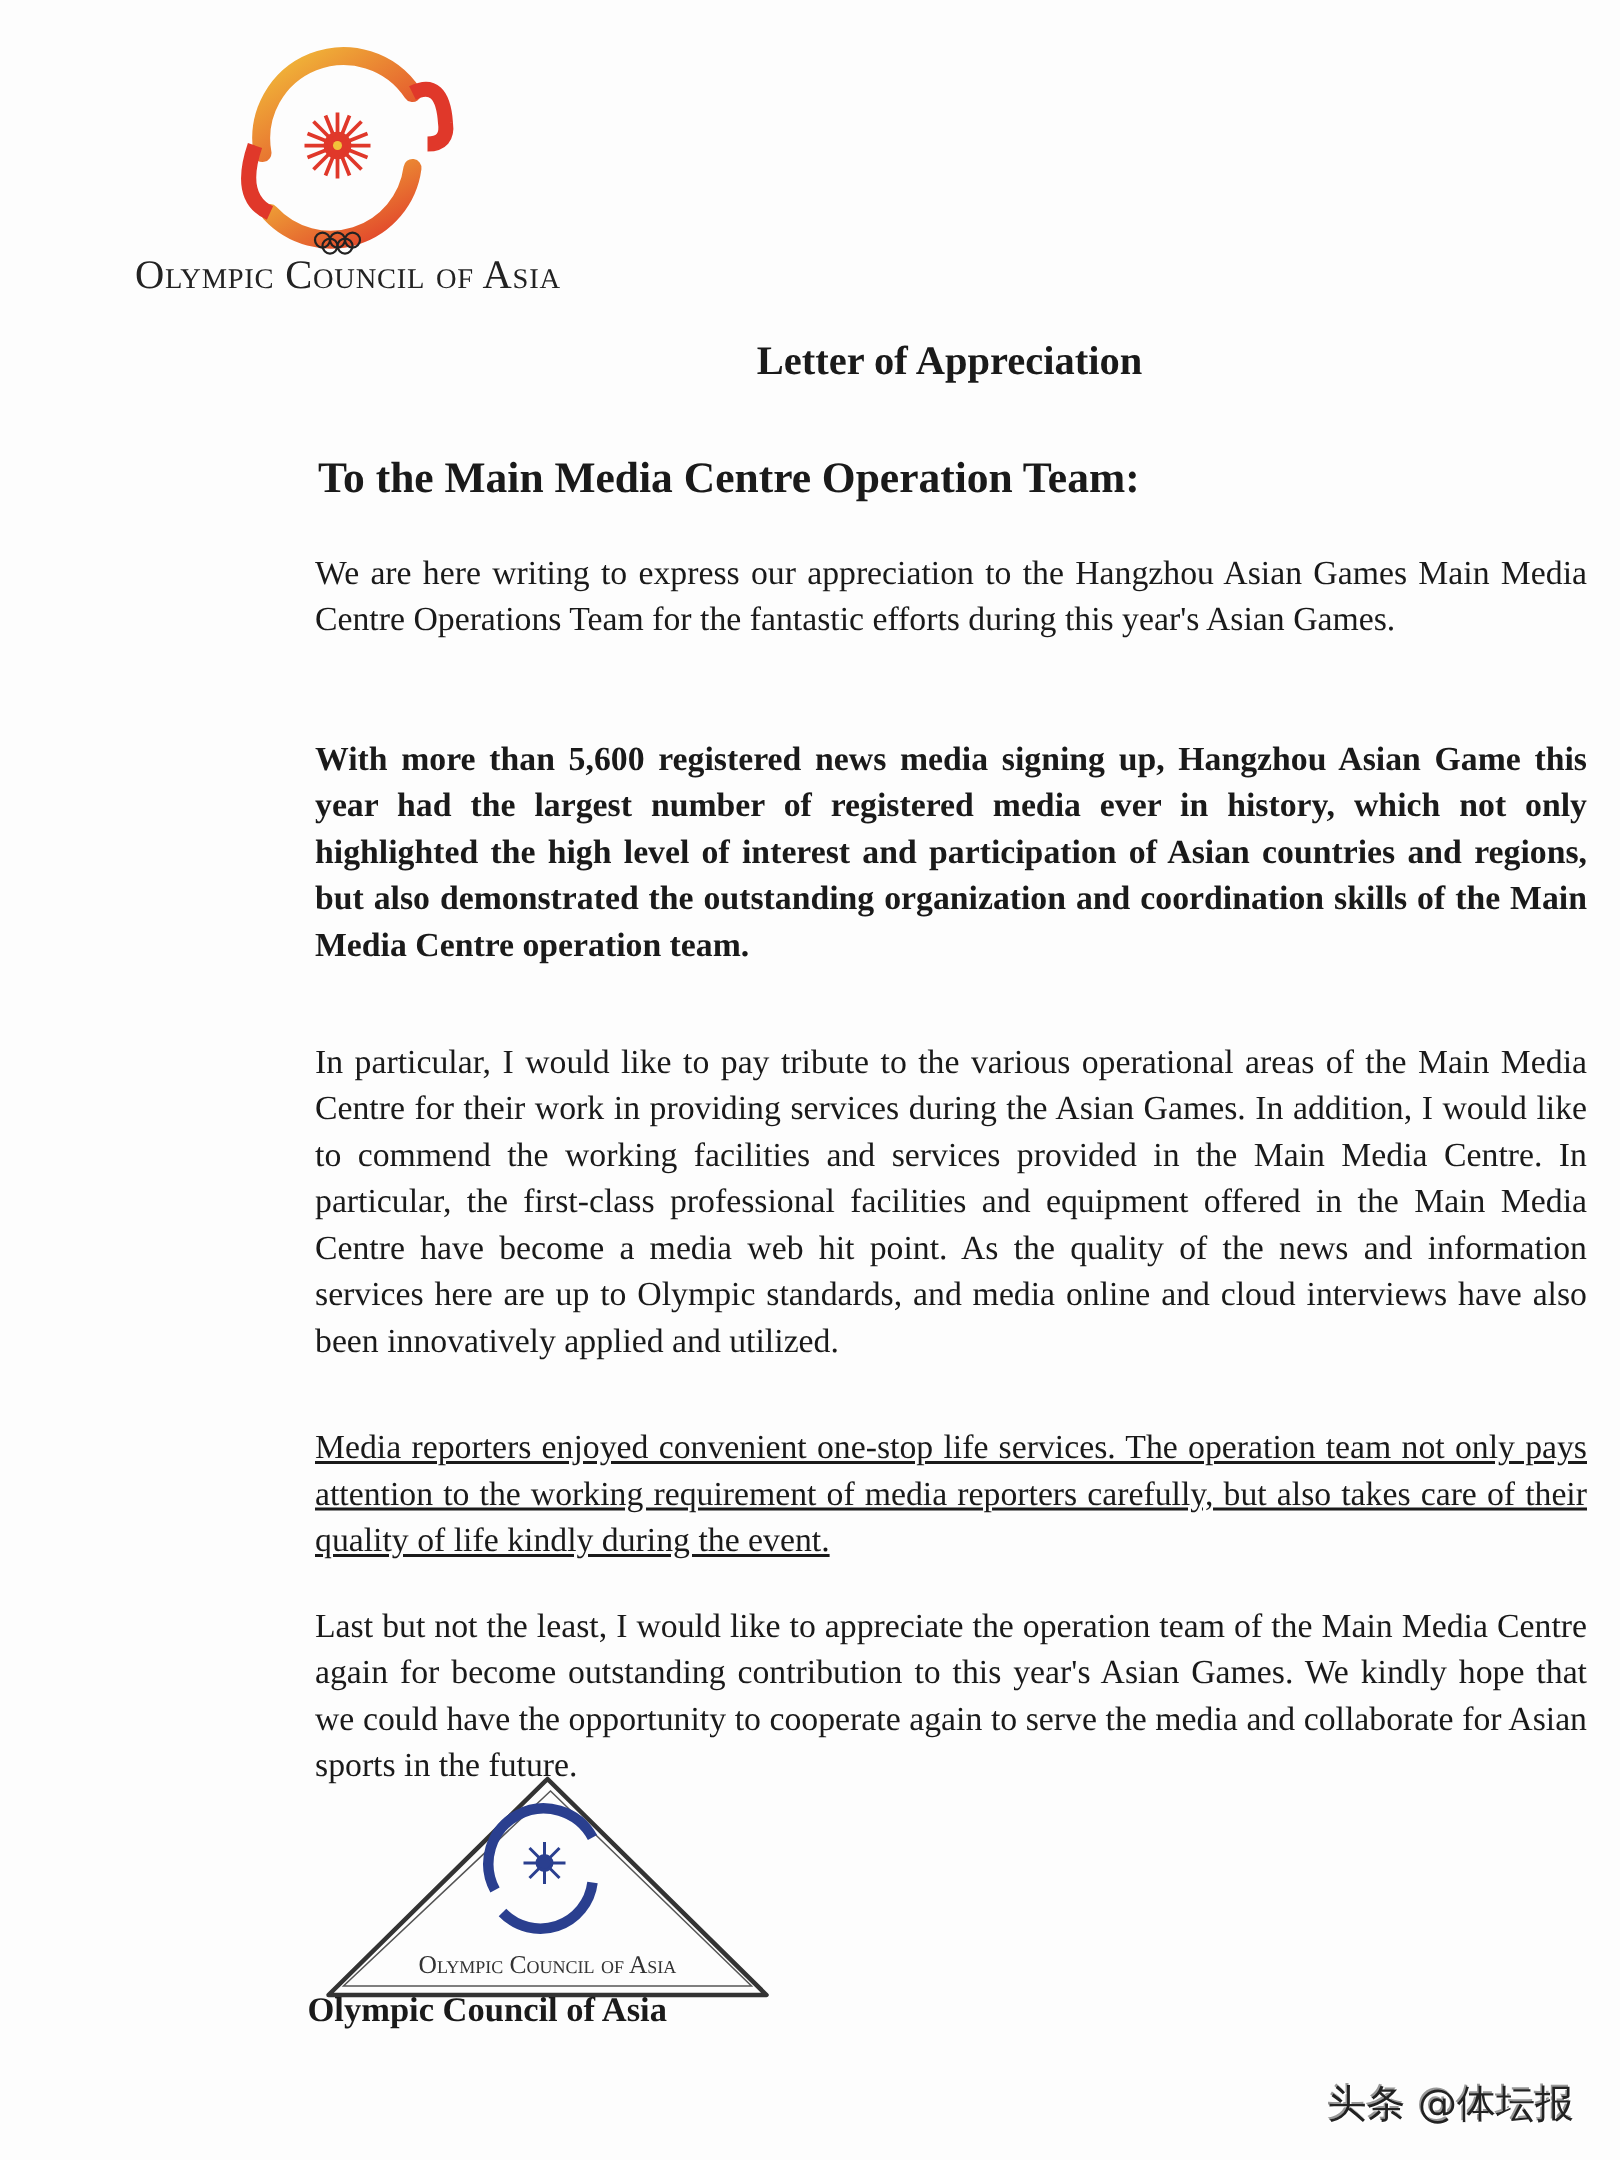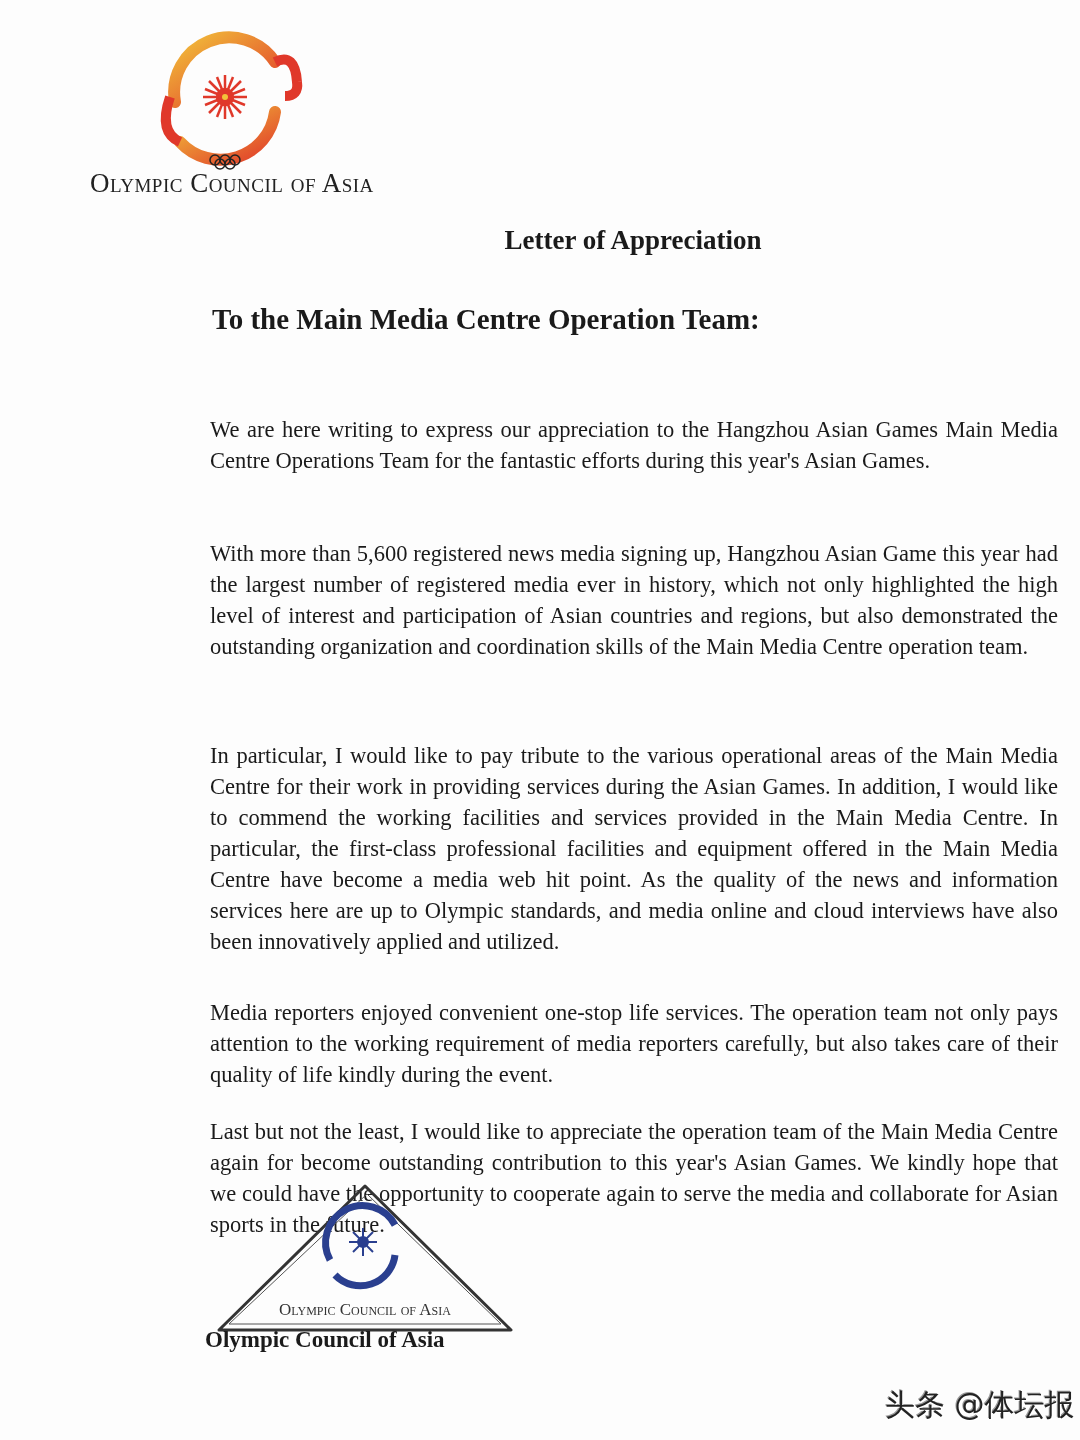--- a/index.html
+++ b/index.html
@@ -1,29 +1,29 @@
 <!DOCTYPE html>
 <html><head>
 <meta charset="utf-8">
 <style>
   html, body { margin:0; padding:0; }
   body { width:1080px; height:1440px; background:#fdfdfd; position:relative; overflow:hidden; font-family:"Liberation Serif", serif; color:#1a1a1a; }
   .logo { position:absolute; left:85px; top:22px; width:290px; height:180px; }
   .logo-text { position:absolute; left:90px; top:168px; font-family:"Liberation Serif", serif; font-size:27px; letter-spacing:0.5px; color:#222; font-variant:small-caps; }
   .title { position:absolute; left:0; width:1266px; top:225px; text-align:center; font-weight:bold; font-size:27px; }
   .addressee { position:absolute; left:212px; top:303px; font-weight:bold; font-size:29px; }
-  .para { position:absolute; left:210px; width:848px; font-size:22.5px; line-height:31px; text-align:justify;margin-top:48px; }
+  .para { position:absolute; left:210px; width:848px; font-size:22.5px; line-height:31px; text-align:justify; }
   .p1 { top:366px; }
-  .p2 { top:490px; }
+  .p2 { top:490px;font-weight:bold; }
   .p3 { top:692px; }
-  .p4 { top:949px; }
+  .p4 { top:949px;text-decoration:underline; }
   .p5 { top:1068px; }
   .stamp { position:absolute; left:215px; top:1180px; width:300px; height:160px; }
   .sig { position:absolute; left:205px; top:1327px; font-weight:bold; font-size:23px; }
-  .watermark { position:absolute; left:885px; top:1385px; font-family:"DejaVu Sans", sans-serif; font-size:30px; color:#222; text-shadow:1px 1px 0 #fff, -1px -1px 0 #999; }
+  .watermark { position:absolute; left:885px; top:1385px; font-family:"DejaVu Sans", sans-serif; font-size:26px; color:#222; text-shadow:1px 1px 0 #fff, -1px -1px 0 #999; }
 </style>
 </head>
 <body>
 
 <svg class="logo" viewBox="0 0 290 180">
   <defs>
     <linearGradient id="g1" x1="0" y1="0" x2="1" y2="1">
       <stop offset="0" stop-color="#f2c23a"></stop>
       <stop offset="1" stop-color="#e0382a"></stop>
     </linearGradient>

